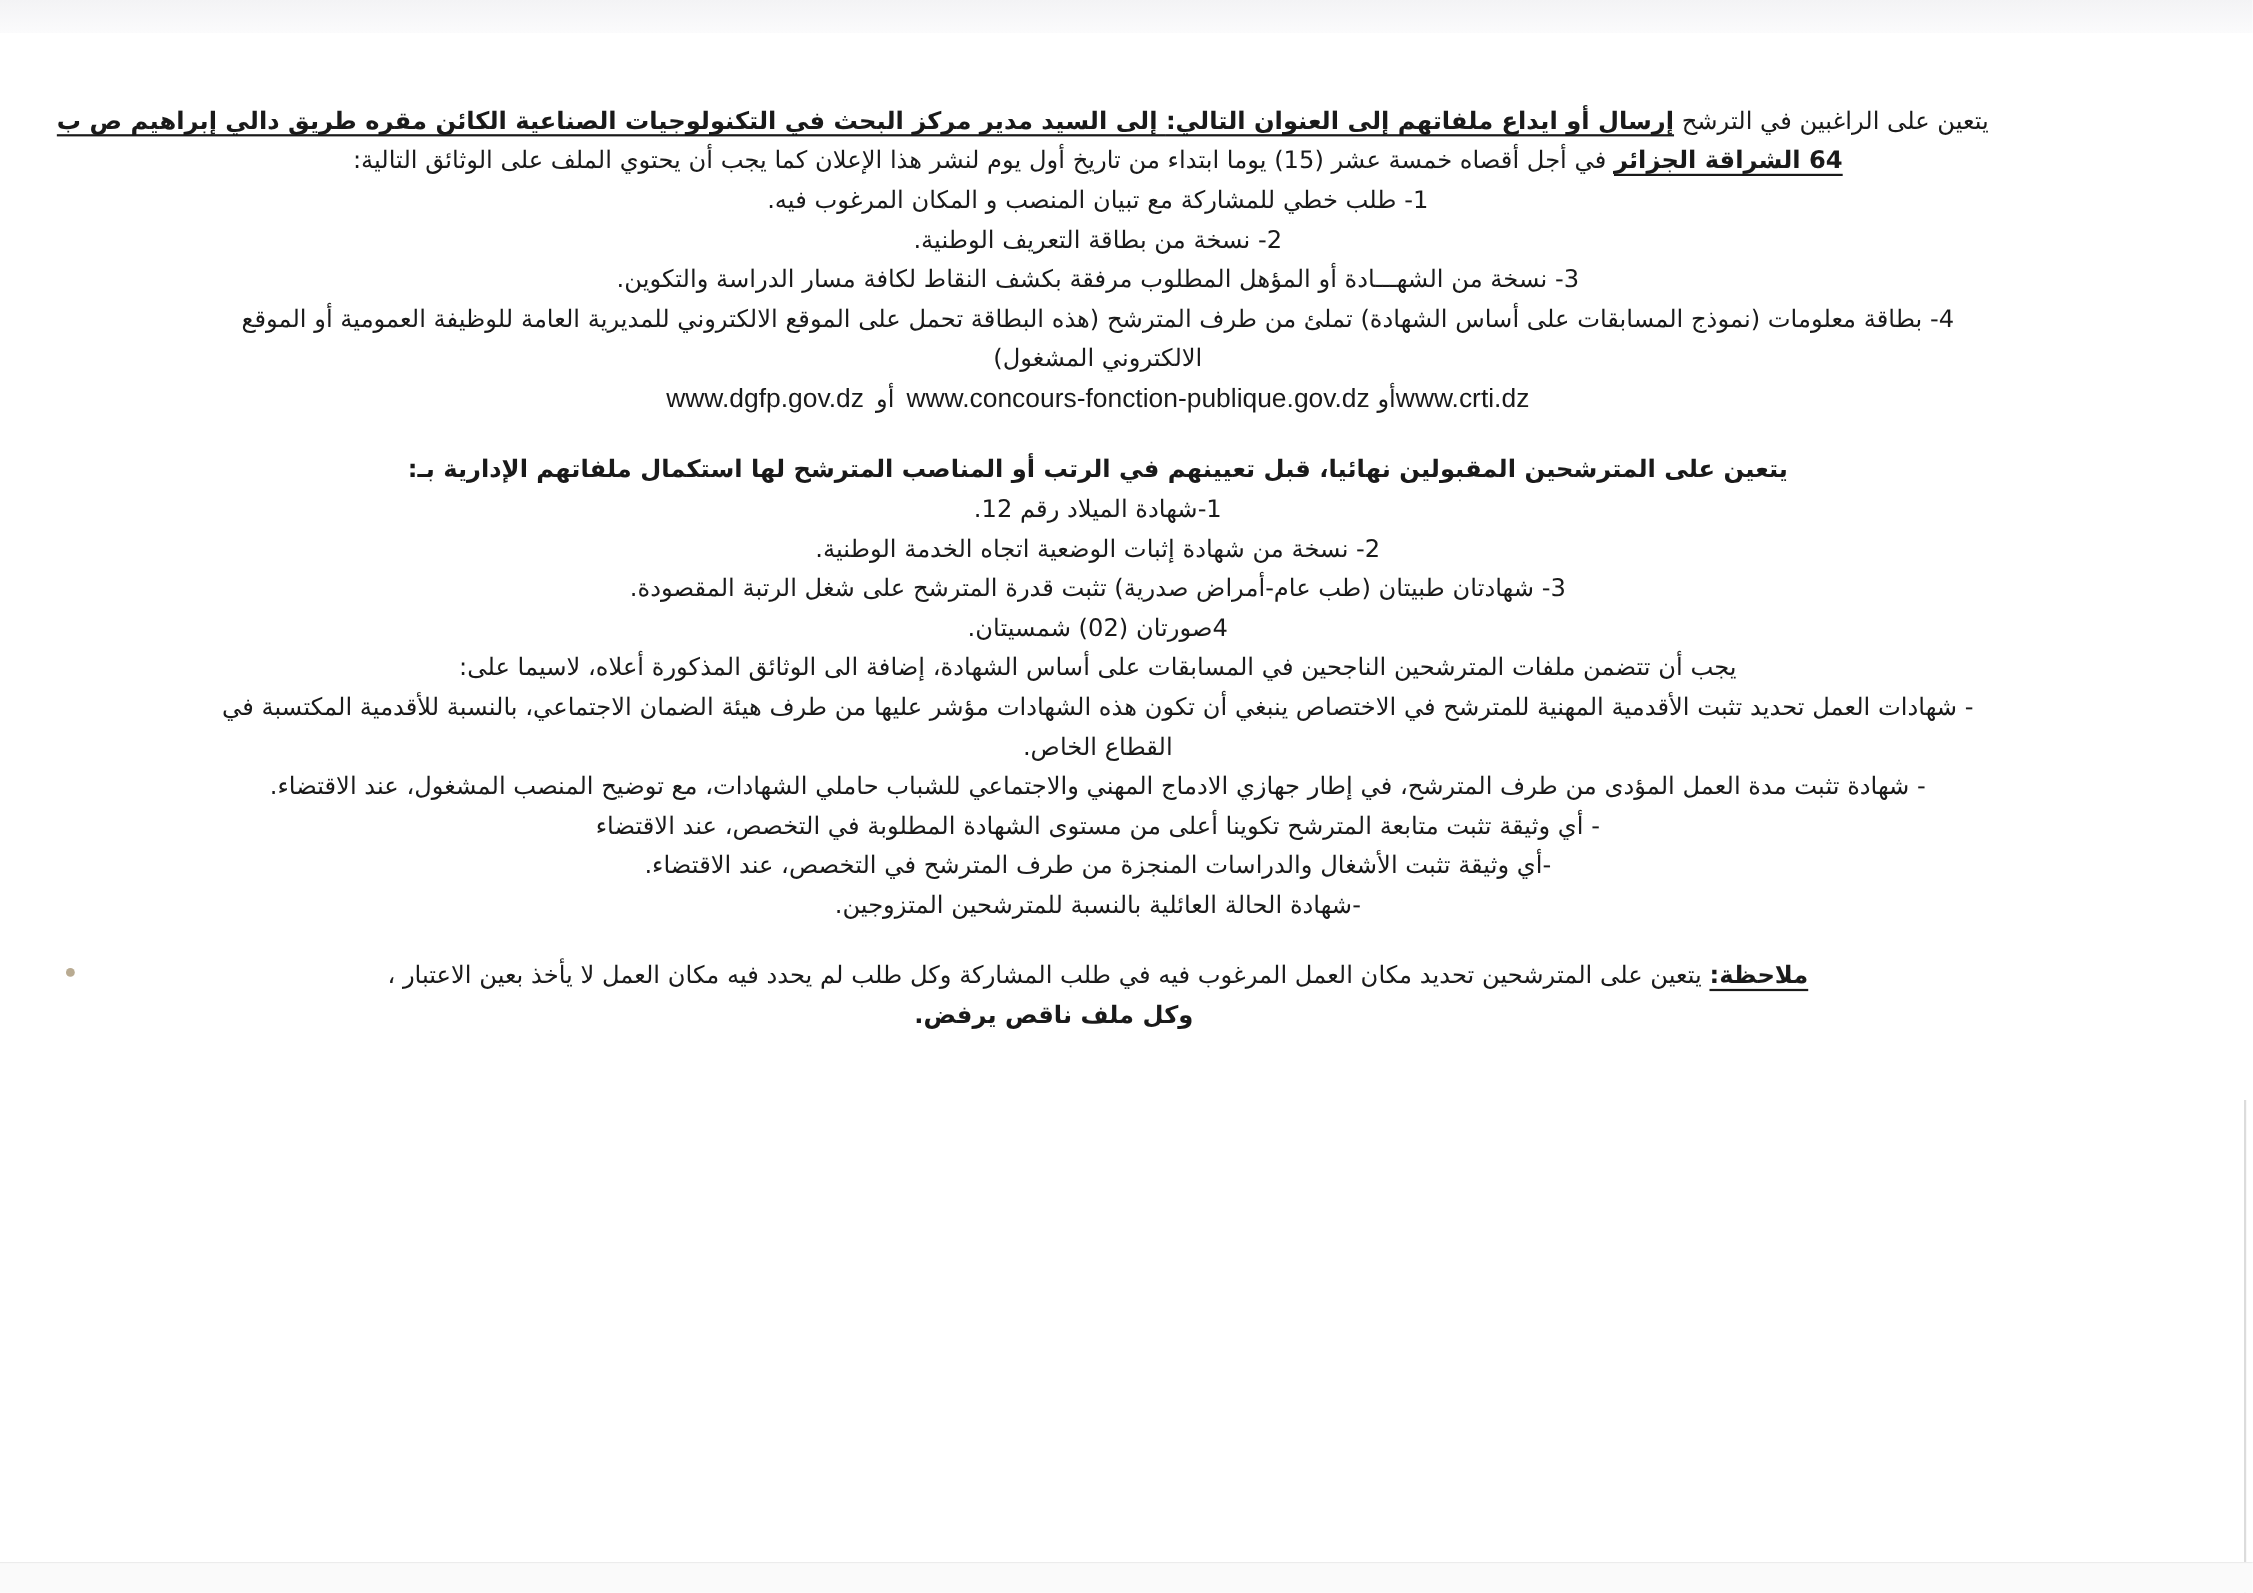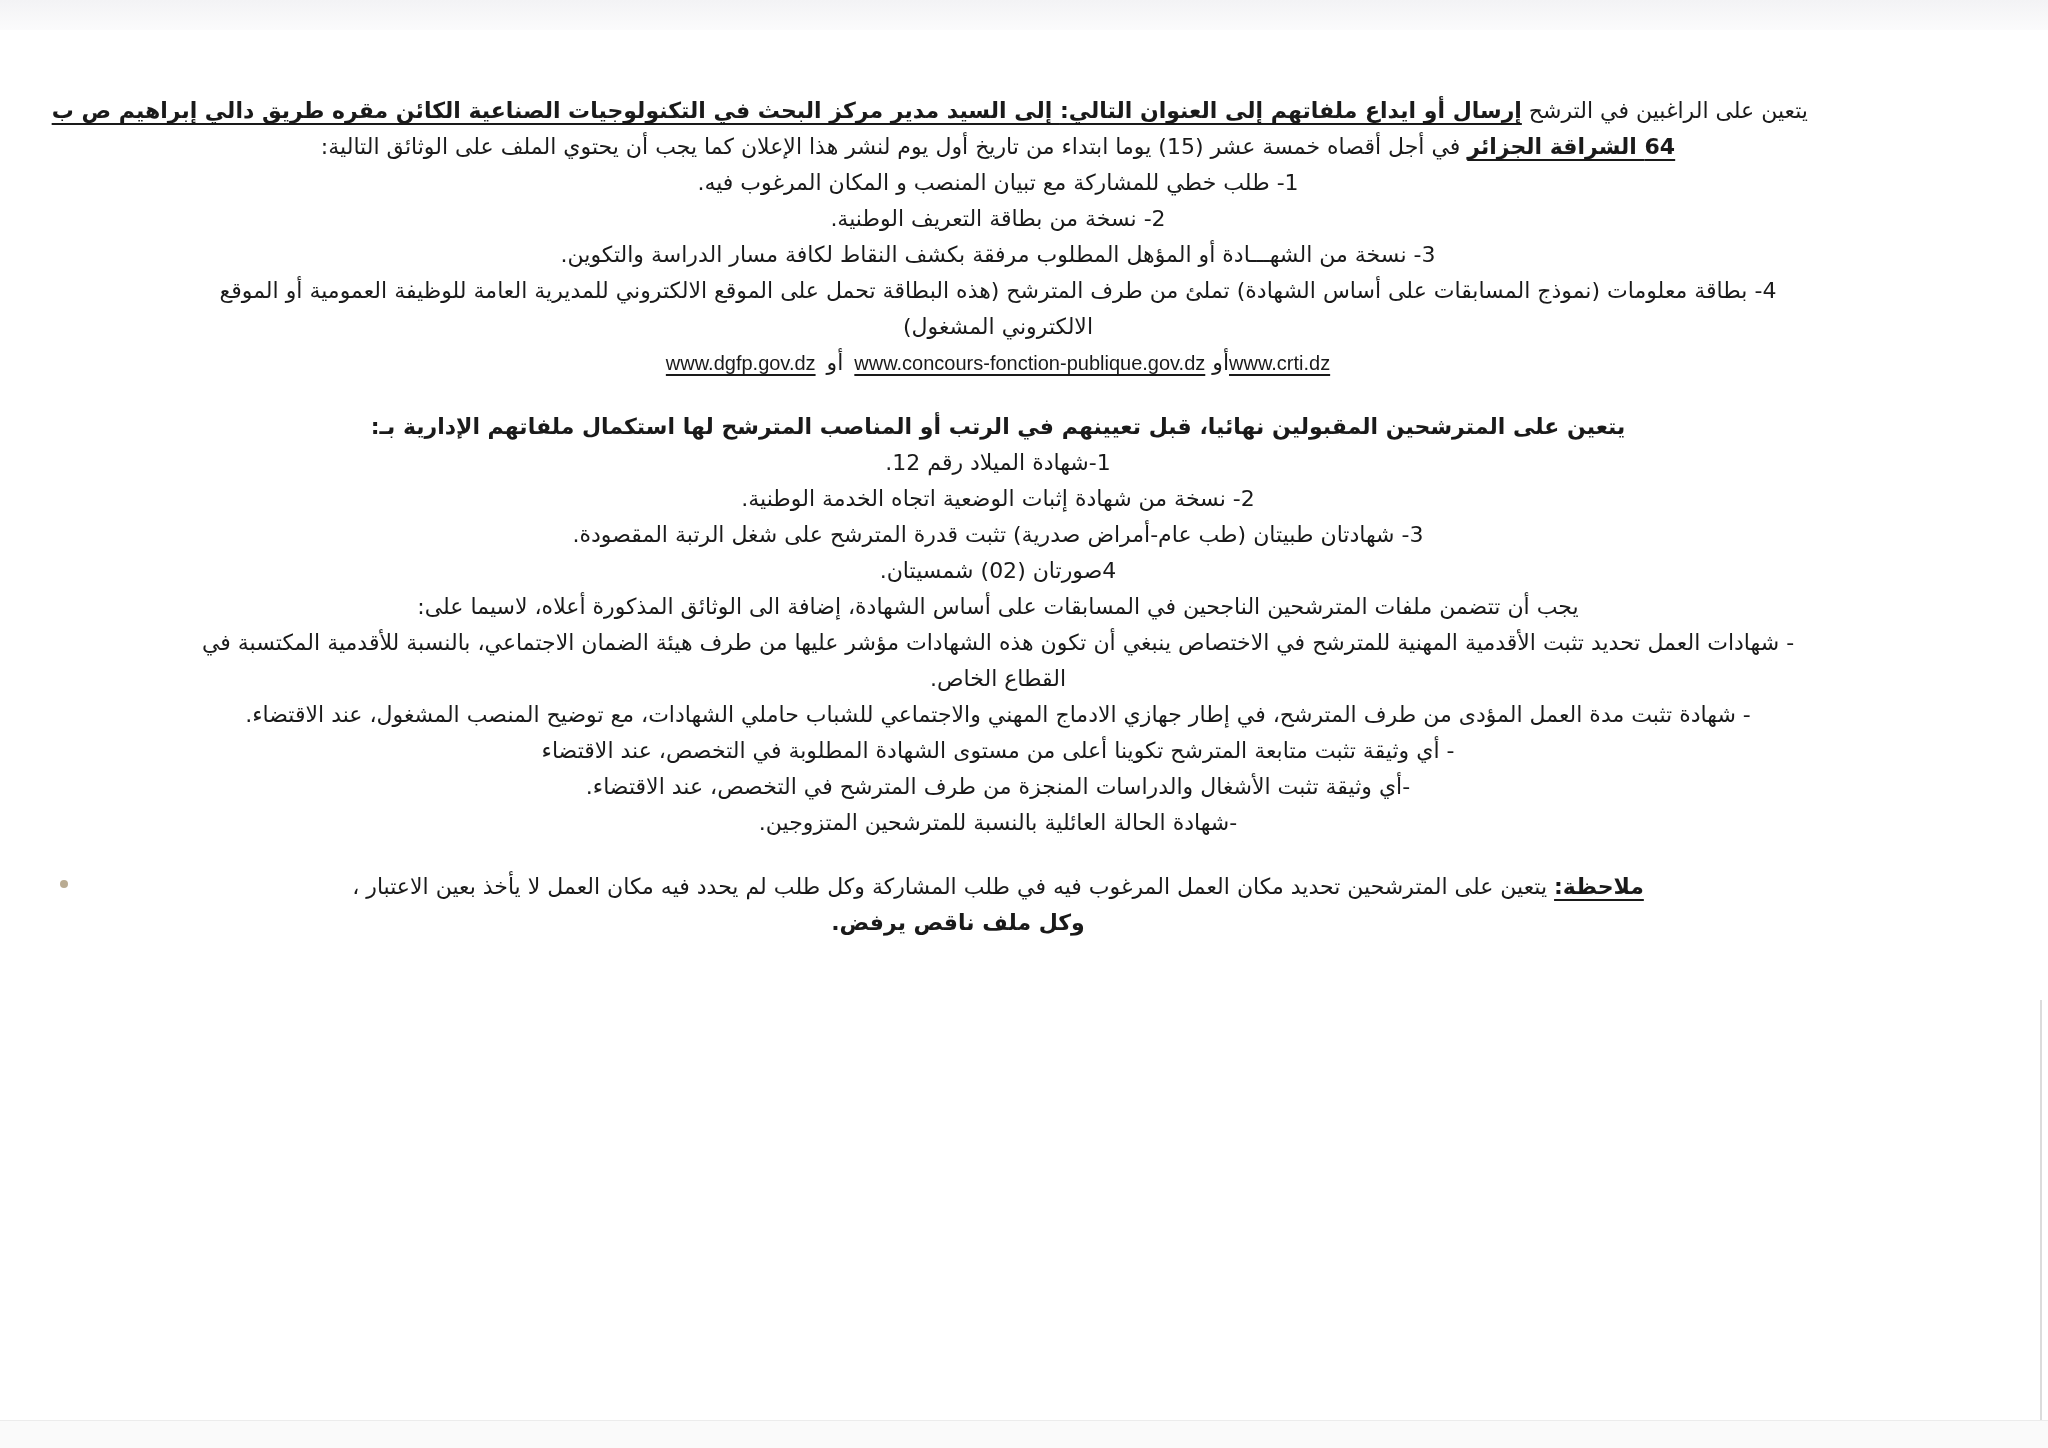--- a/index.html
+++ b/index.html
@@ -13,21 +13,21 @@
   .speck { position:absolute; width:8px; height:8px; border-radius:50%; background:#b9ab92; }
   .doc {
     position:absolute; right:240px; top:45px; width:1620px;
     direction:rtl; text-align:center; font-size:22px; line-height:36px;margin-top:48px;
   }
   .line { white-space:nowrap; }
   .u { text-decoration:underline; text-underline-offset:5px; }
   .b { font-weight:bold; }
   .gap { height:28px; }
   .links { direction:rtl; }
-  .links a { color:#1a1a1a; text-decoration:underline; text-underline-offset:4px; font-family:"Liberation Sans", sans-serif; font-size:20px; }
+  .links a { color:#1a1a1a; text-underline-offset:4px; font-family:"Liberation Sans", sans-serif; font-size:24px; }
   .or { margin:0 4px; }
   .indent { padding-right:80px;font-weight:bold; }
   .heading { font-weight:bold; text-underline-offset:6px; }
 </style>
 </head>
 <body>
 
 <div class="scan-top"></div>
 <div class="scan-right"></div>
 <div class="scan-bottom"></div>

